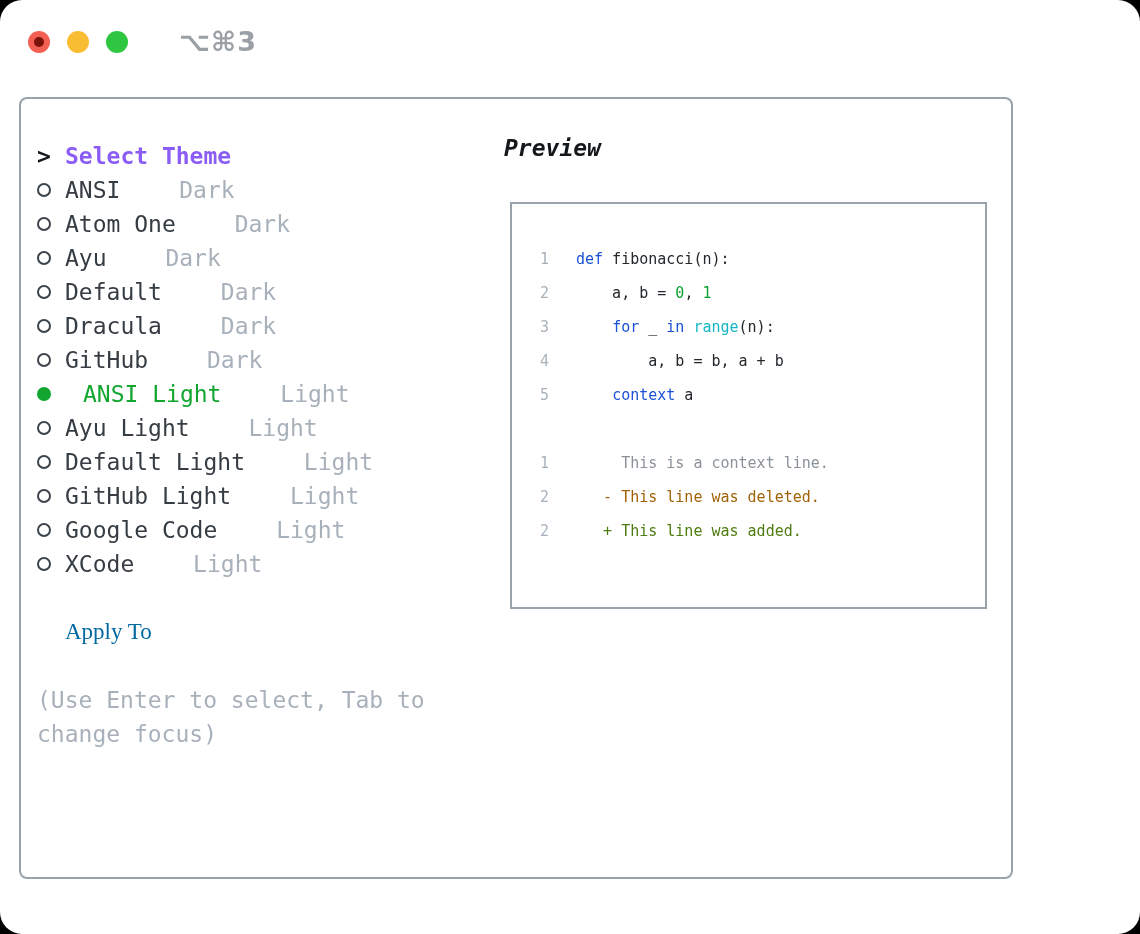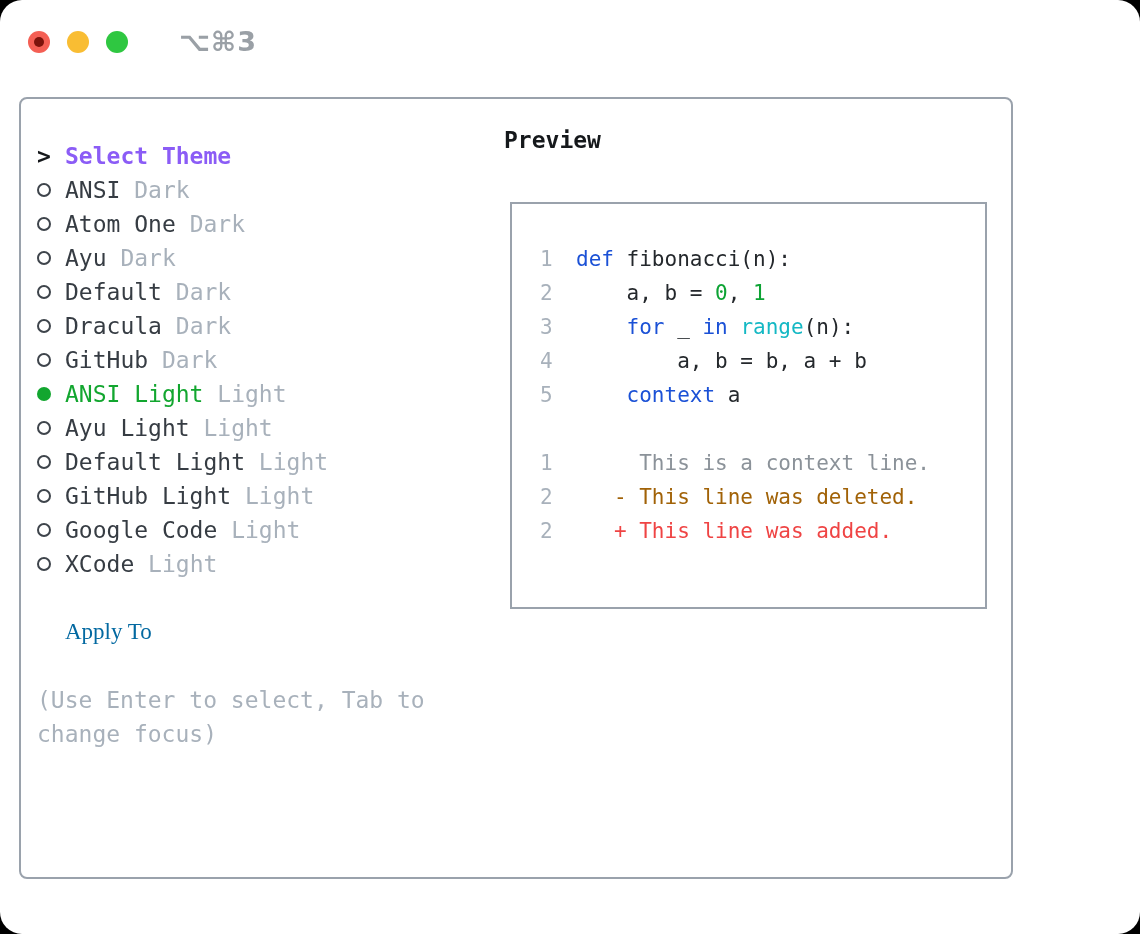--- a/index.html
+++ b/index.html
@@ -64,53 +64,54 @@
   }
   .radio {
     position: absolute; left: 0; top: 10px;
     width: 14px; height: 14px; border-radius: 50%;
     box-sizing: border-box;
     border: 2px solid #3e444b;
   }
   .radio.sel { border: none; background: #12a62f; }
   .hdr { font-weight: bold; color: #8b5cf6; }
   .name { color: #363c43; }
-  .name.sel { color: #12a62f; }
-  .variant { color: #a8b1bb; }
+  .name.sel { color: #12a62f; margin-left: 18px; }
+  .variant { color: #a8b1bb; margin-left: 45px; }
   .apply-hdr { color: #0369a1; font-family: Liberation Serif, serif; }
   .hint {
     width: 29ch;
     color: #a8b1bb;
     white-space: normal;
     line-height: 34px;
   }
   
   .preview-title {
-    position: absolute; left: 483px; top: 24px;
+    position: absolute; left: 483px; top: 32px;
     font-size: 23px; line-height: 34px; font-weight: bold;
     color: #15181b;
+    font-style: italic;
   }
   .preview-box {
     position: absolute; left: 489px; top: 103px;
     width: 477px; height: 407px;
     border: 2px solid #9aa2ac;
     box-sizing: border-box;
     background: #fff;
     padding: 38px 0 0 28px;
     overflow: hidden;
   }
-  .code-line { height: 34px; line-height: 34px; font-size: 21px; white-space: pre; }
+  .code-line { height: 34px; line-height: 34px; font-size: 15px; white-space: pre; }
   .lineno { display: inline-block; width: 36px; color: #a8b1bb; }
   .tok-kw  { color: #1b51d6; }
   .tok-bi  { color: #14b8c4; margin-top: 20px; }
   .tok-num { color: #0da334; }
   .tok-pl  { color: #24282c; }
   .tok-ctx { color: #8b9299; }
   .tok-del { color: #a16207; }
-  .tok-add { color: #ef4444; }
+  .tok-add { color: #4d7c0f; }
 </style>
 </head>
 <body>
 
 <div class="window">
 
   <div class="titlebar">
     <div class="light light-close">
       <div class="dot"></div>
     </div>

